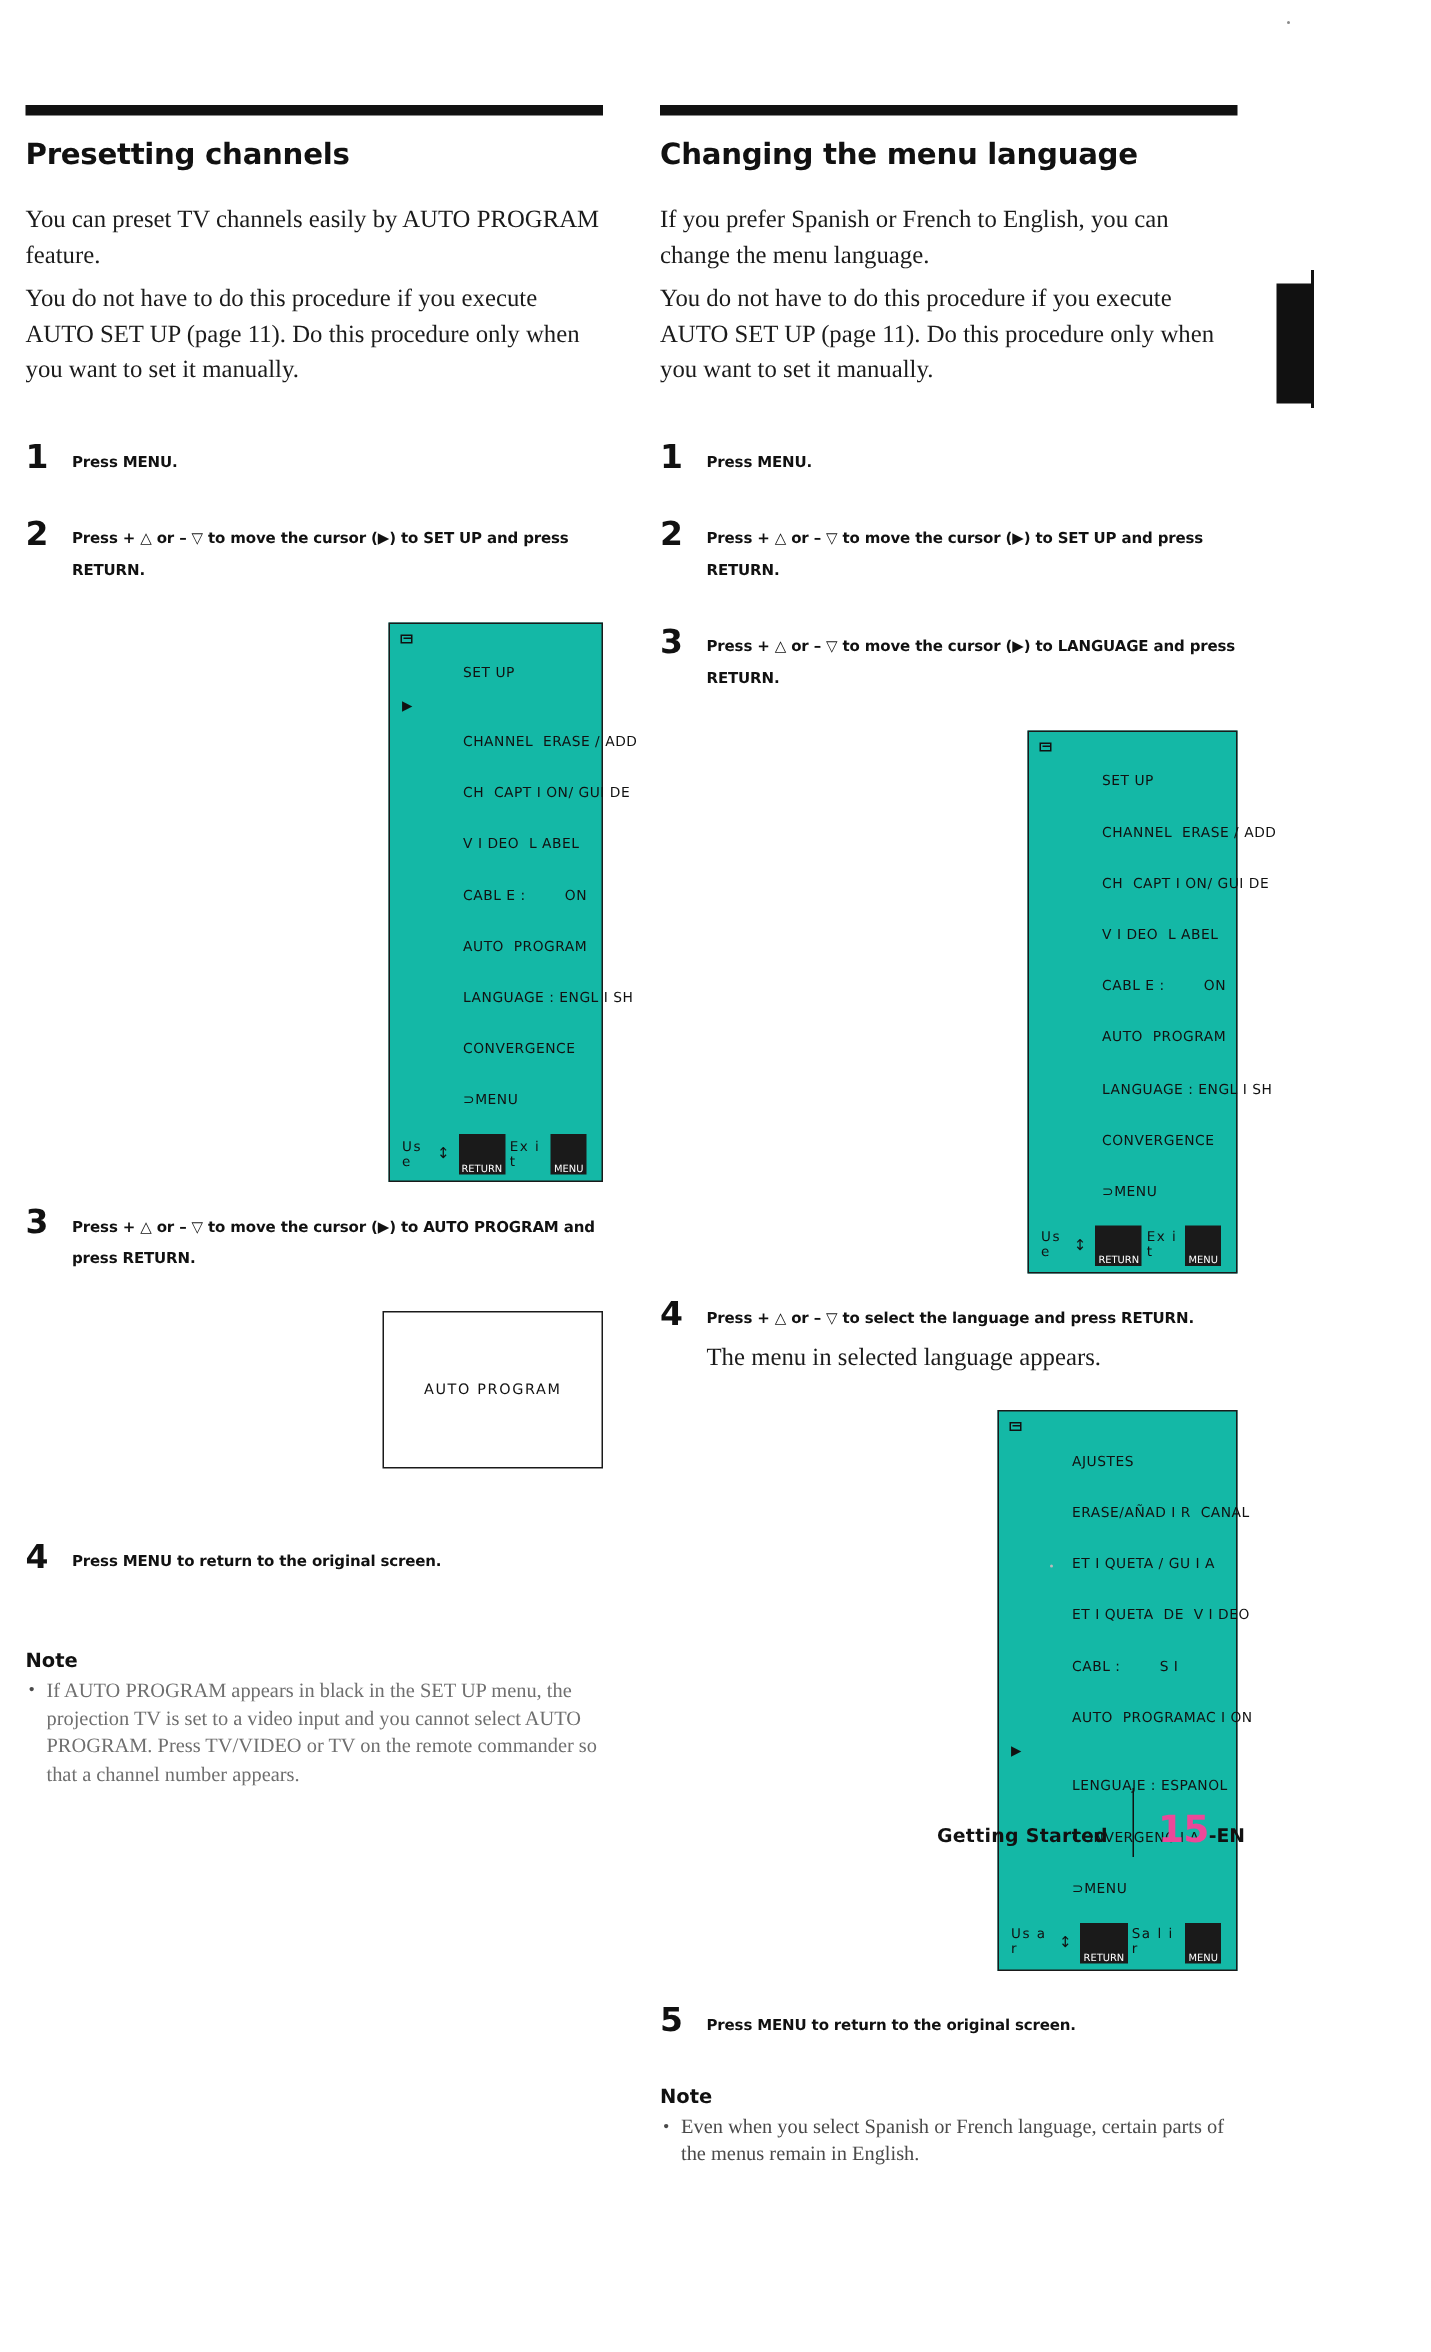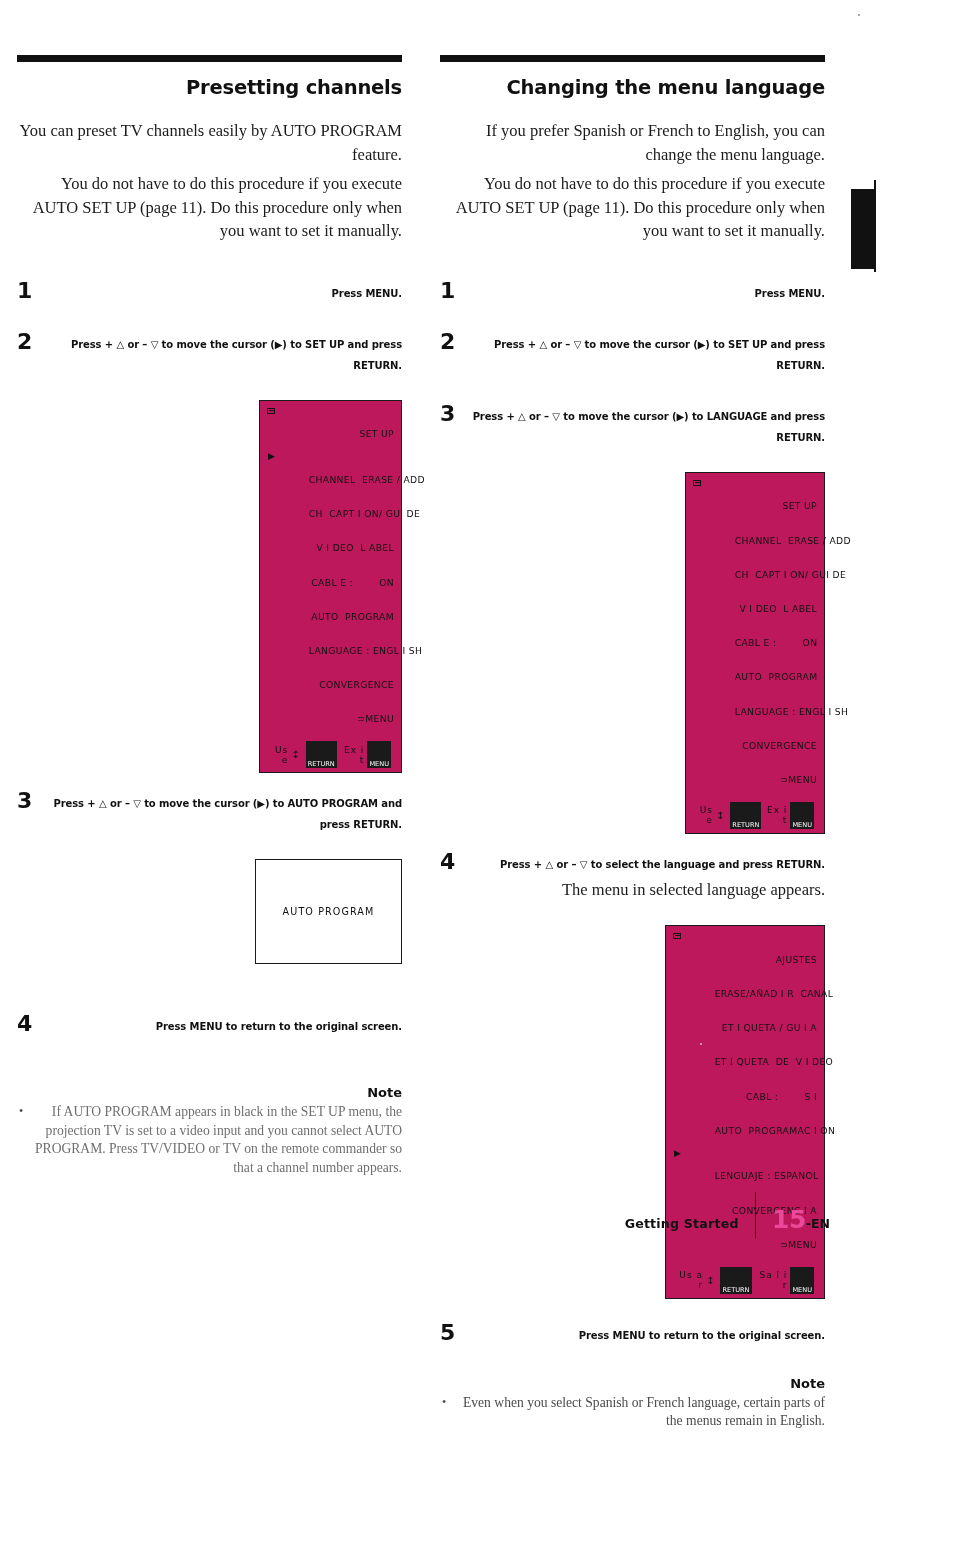--- a/index.html
+++ b/index.html
@@ -17,23 +17,22 @@
     overflow: hidden;
   }
   .page {
     position: absolute;
     inset: 0;
   }
 
   
   .col {
     position: absolute;
-    top: 55px;
+    top: 70px;
     width: 385px;
-    text-align: right;
   }
   .col-left  { left: 17px; }
   .col-right { left: 440px; }
 
   
   .rule {
     height: 7px;
     background: #111111;
     width: 100%;
     margin-bottom: 14px;
@@ -92,21 +91,21 @@
     margin-top: 3px;
   }
 
   
   .osd-wrap {
     display: flex;
     justify-content: flex-end;
   }
   .osd {
     border: 1.6px solid #1a1a1a;
-    background: #be185d;
+    background: #14b8a6;
     font-family: "DejaVu Sans", sans-serif;
     box-sizing: border-box;
     padding: 5px 7px 4px 7px;
     color: #111111;
   }
   .osd-line {
     font-size: 9.2px;
     line-height: 11.4px;
     letter-spacing: 0.35px;
     white-space: pre;

